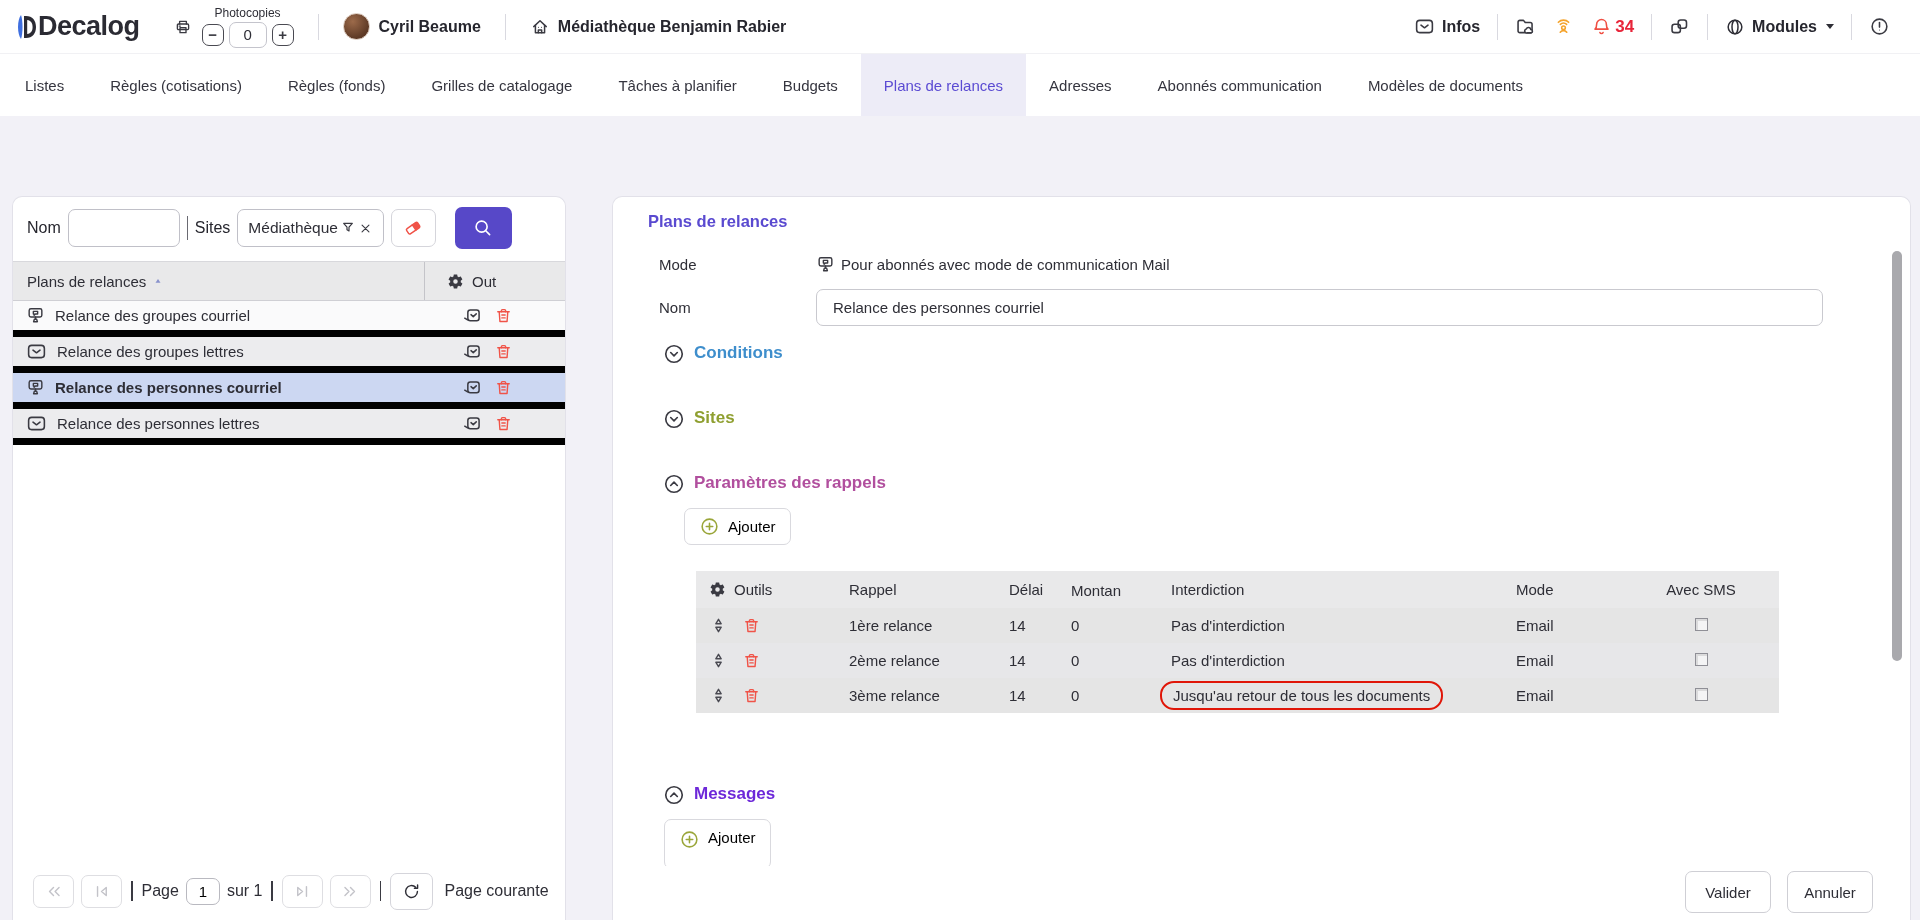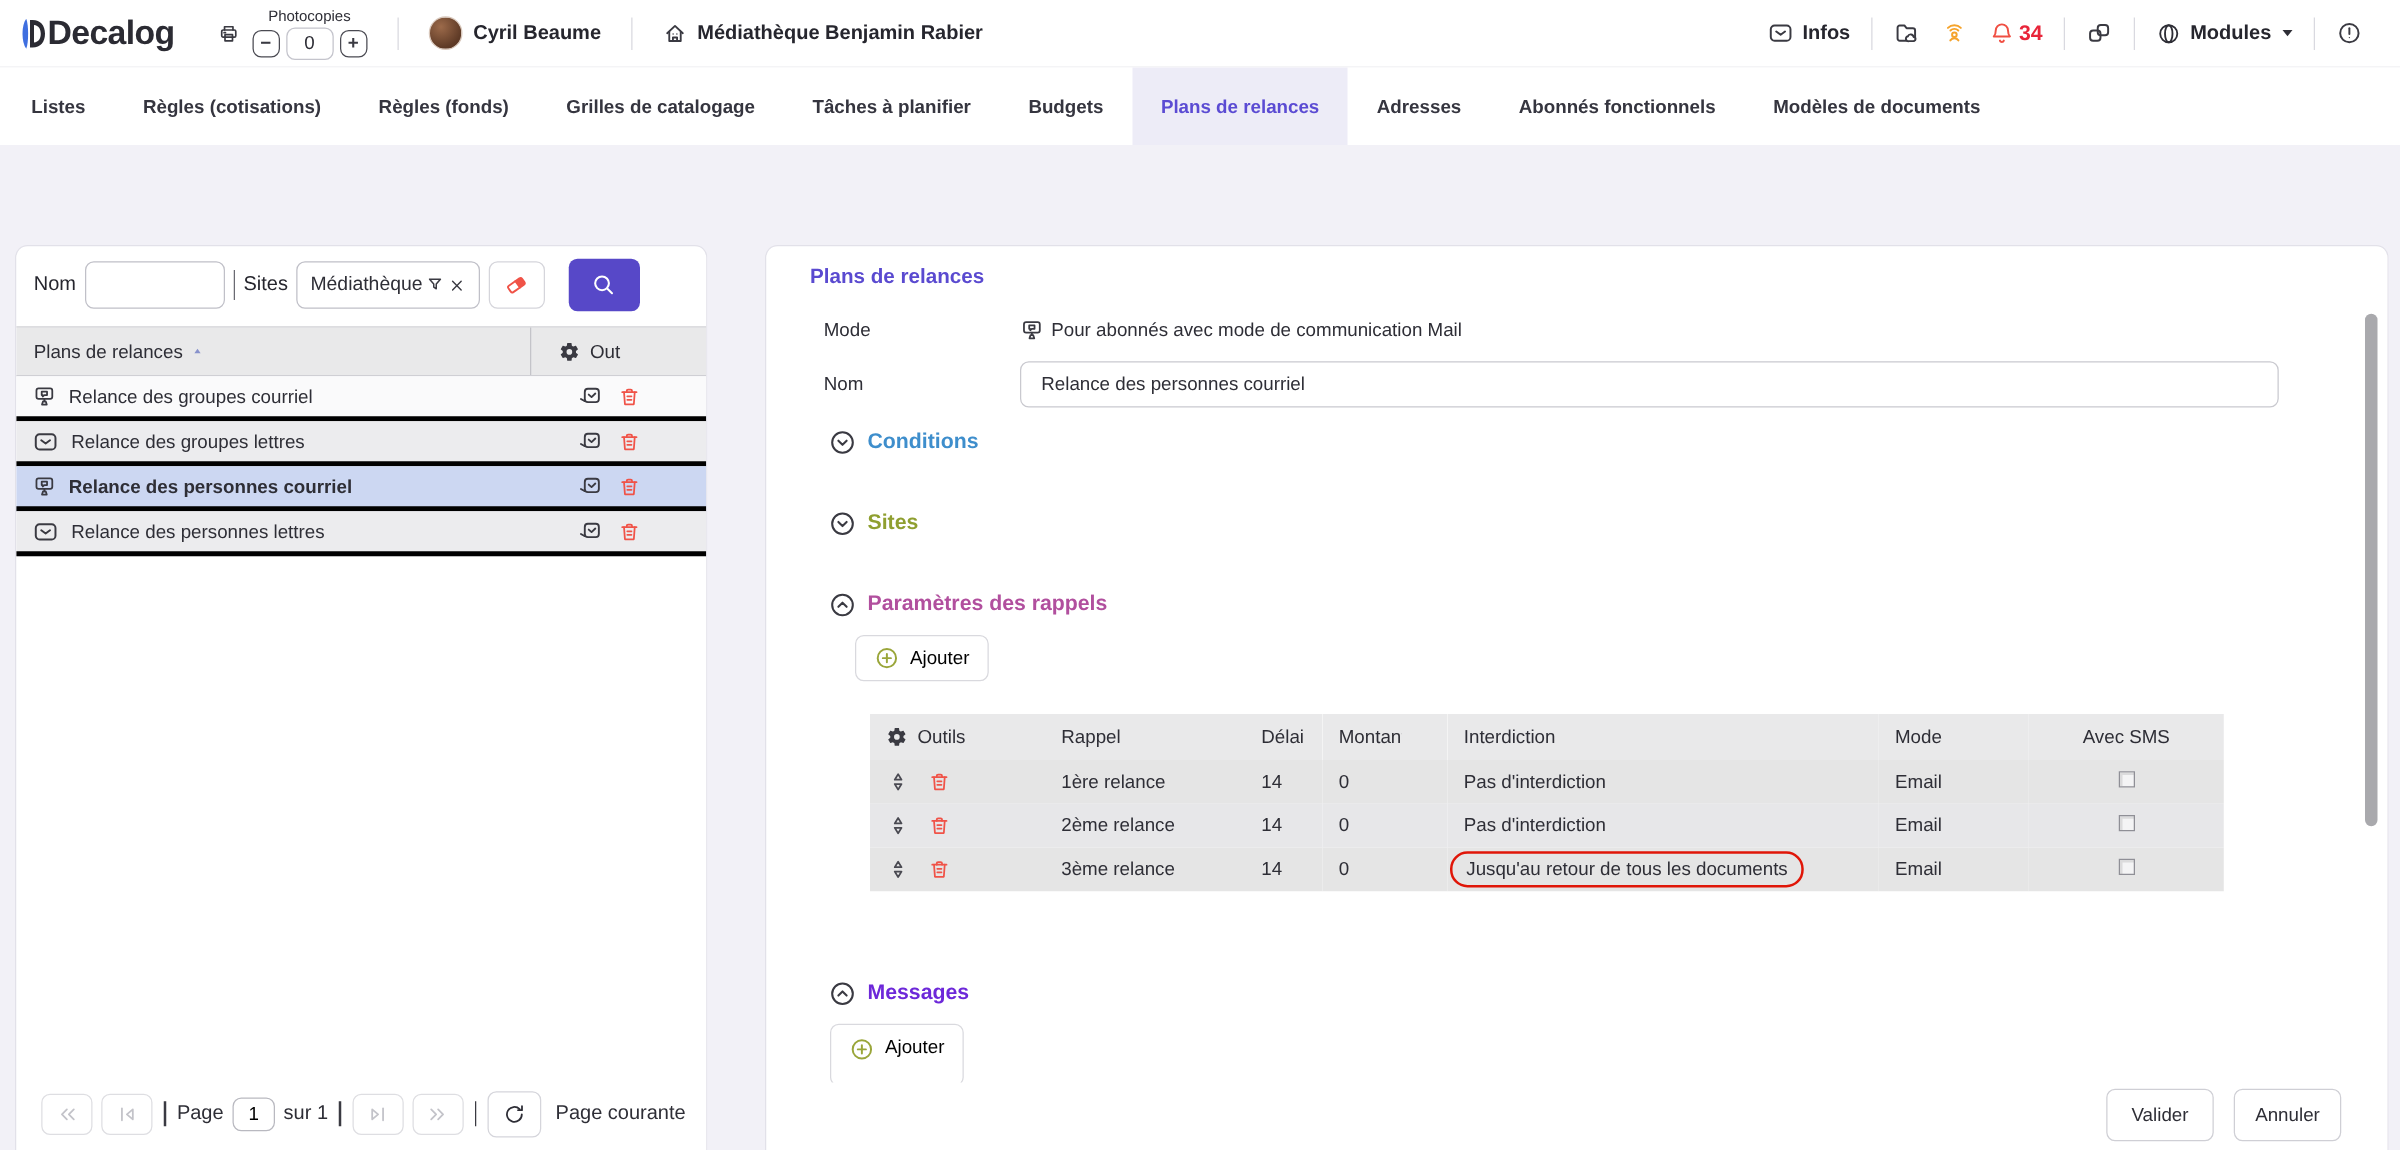--- a/index.html
+++ b/index.html
@@ -45,21 +45,21 @@
   .topbar-right { margin-left: auto; display: flex; align-items: center; gap: 17px; }
   .infos-chip { display: flex; align-items: center; gap: 7px; cursor: pointer; }
   .bell-chip { display: flex; align-items: center; gap: 3px; cursor: pointer; }
   .bell-count { color: #e8253a; font-weight: 700; font-size: 17px; }
   .modules-chip { display: flex; align-items: center; gap: 7px; cursor: pointer; }
   .caret { width: 0; height: 0; border-left: 4.5px solid transparent; border-right: 4.5px solid transparent; border-top: 5px solid #2e2e36; margin-left: 2px; }
 
   
   .navbar { height: 62px; background: #fff; display: flex; align-items: stretch; padding-left: 2px; }
   .nav-tab {
-    display: flex; align-items: center; padding: 0 23px; font-weight: 700;
+    display: flex; align-items: center; padding: 0 23px; font-weight: 400;
     font-size: 15px; color: #35353f; cursor: pointer; white-space: nowrap; text-align: center;
   }
   .nav-tab.active { color: #5b4bd3; background: #edecf7; }
 
   
   .page-body { position: relative; height: 804px; }
 
   .add-plan-btn {
     position: absolute; left: 12px; top: 15px; height: 42px;
     background: #fff; border: 1px solid #d2d2d8; border-radius: 8px;
@@ -98,21 +98,21 @@
     border-top: 1px solid #d8d8dc; border-bottom: 1px solid #cfcfd4; margin-top: 2px;
   }
   .list-header-title {
     flex: 1; display: flex; align-items: center; gap: 7px; padding-left: 14px;
     font-size: 15px; color: #2e2e36; cursor: pointer;
   }
   .list-header-divider { width: 1px; align-self: stretch; background: #c4c4c9; }
   .list-header-tools { width: 140px; display: flex; align-items: center; gap: 8px; padding-left: 22px; font-size: 15px; }
   .plan-row {
     height: 36px; display: flex; align-items: center; gap: 10px;
-    padding: 0 52px 0 13px; border-bottom: 4px solid #000000; cursor: pointer; font-size: 15px;
+    padding: 0 52px 0 13px; border-bottom: 7px solid #000000; cursor: pointer; font-size: 15px;
   }
   .plan-row.alt { background: #ececee; }
   .plan-row.norm { background: #fafafb; }
   .plan-row.selected { background: #ccd7f2; font-weight: 700; }
   .plan-row .row-label { flex: 1; }
   .row-actions { display: flex; align-items: center; gap: 12px; }
   .list-spacer { flex: 1; }
   .pagination {
     height: 52px; display: flex; align-items: center; padding: 0 14px 6px 20px; gap: 7px;
     color: #2e2e36; font-size: 16px;
@@ -301,21 +301,21 @@
 
 <nav class="navbar" id="nav-tabs">
     <div class="nav-tab">Listes</div>
     <div class="nav-tab">Règles (cotisations)</div>
     <div class="nav-tab">Règles (fonds)</div>
     <div class="nav-tab">Grilles de catalogage</div>
     <div class="nav-tab">Tâches à planifier</div>
     <div class="nav-tab">Budgets</div>
     <div class="nav-tab active">Plans de relances</div>
     <div class="nav-tab">Adresses</div>
-    <div class="nav-tab">Abonnés fonctionnels</div>
+    <div class="nav-tab">Abonnés communication</div>
     <div class="nav-tab">Modèles de documents</div>
   </nav>
 
 <div class="page-body">
 
 
   <section class="left-card">
     <div class="filters">
       <span class="filter-label">Nom</span>
       <input class="nom-input" value="" style="">

